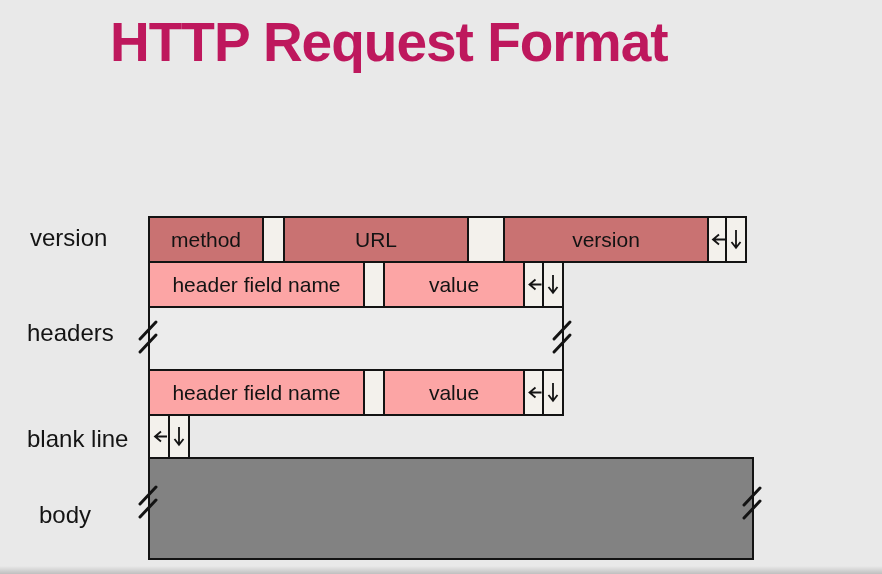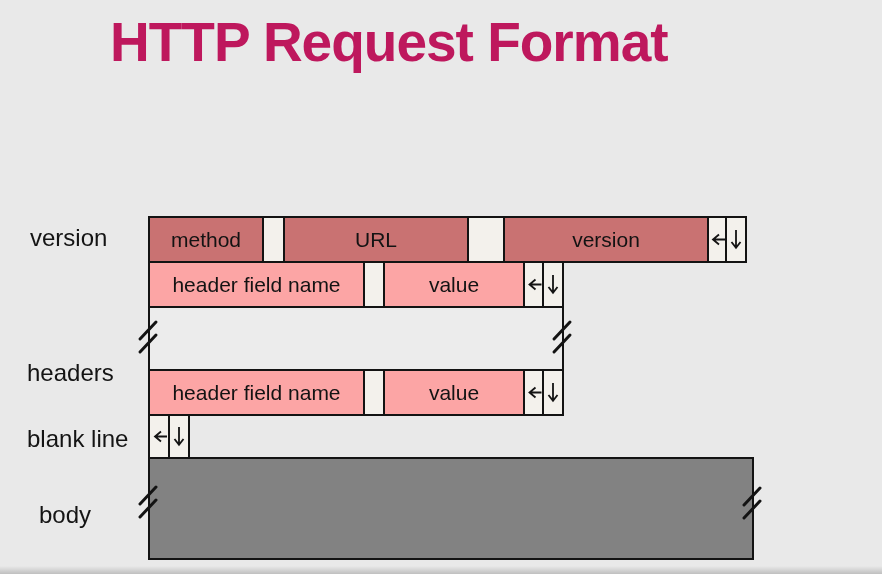--- a/index.html
+++ b/index.html
@@ -11,21 +11,21 @@
   }
   .slide-title{
     position:absolute;left:110px;top:10px;
     font-size:55px;font-weight:600;letter-spacing:-1px;color:#be185d;
     white-space:nowrap;
   }
   .side-label{
     position:absolute;font-size:24px;color:#141414;white-space:nowrap;
   }
   .lbl-request{left:30px;top:224px;}
-  .lbl-headers{left:27px;top:319px;margin-top:40px;}
+  .lbl-headers{left:27px;top:319px;}
   .lbl-blank{left:27px;top:425px;}
   .lbl-body{left:39px;top:501px;}
 
   .row{position:absolute;display:flex;}
   .cell{
     box-sizing:border-box;border:2px solid #131313;
     display:flex;align-items:center;justify-content:center;
     font-size:21px;color:#131313;
   }
   .cell + .cell{margin-left:-2px;}

